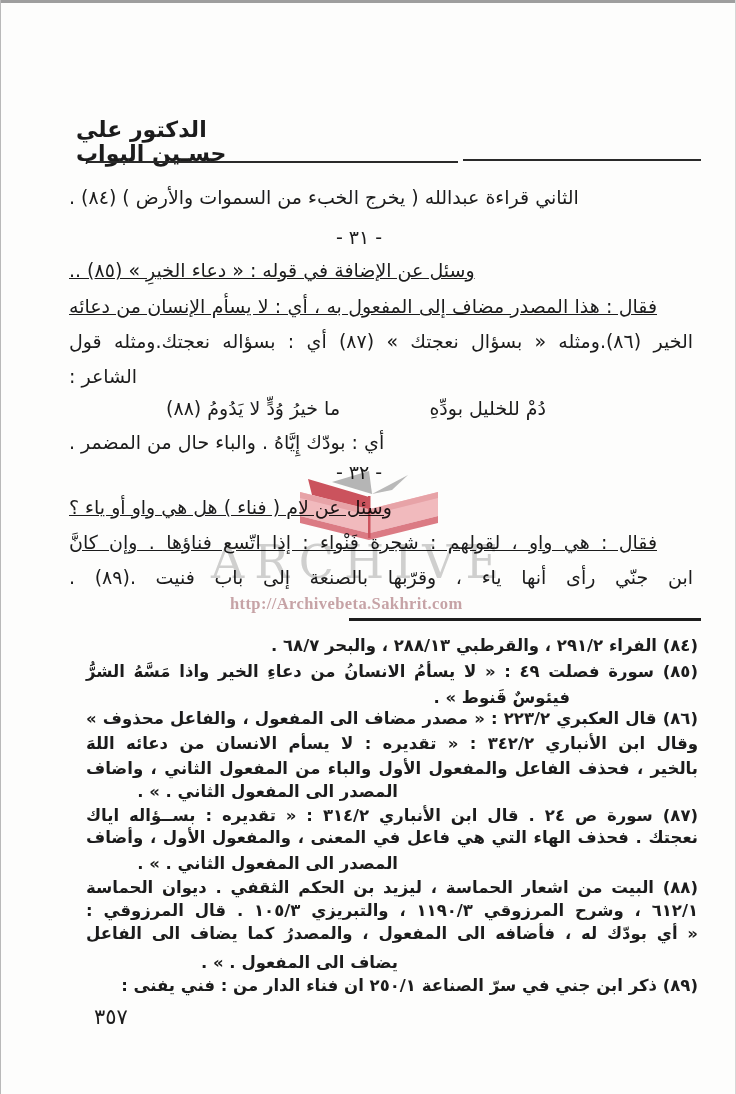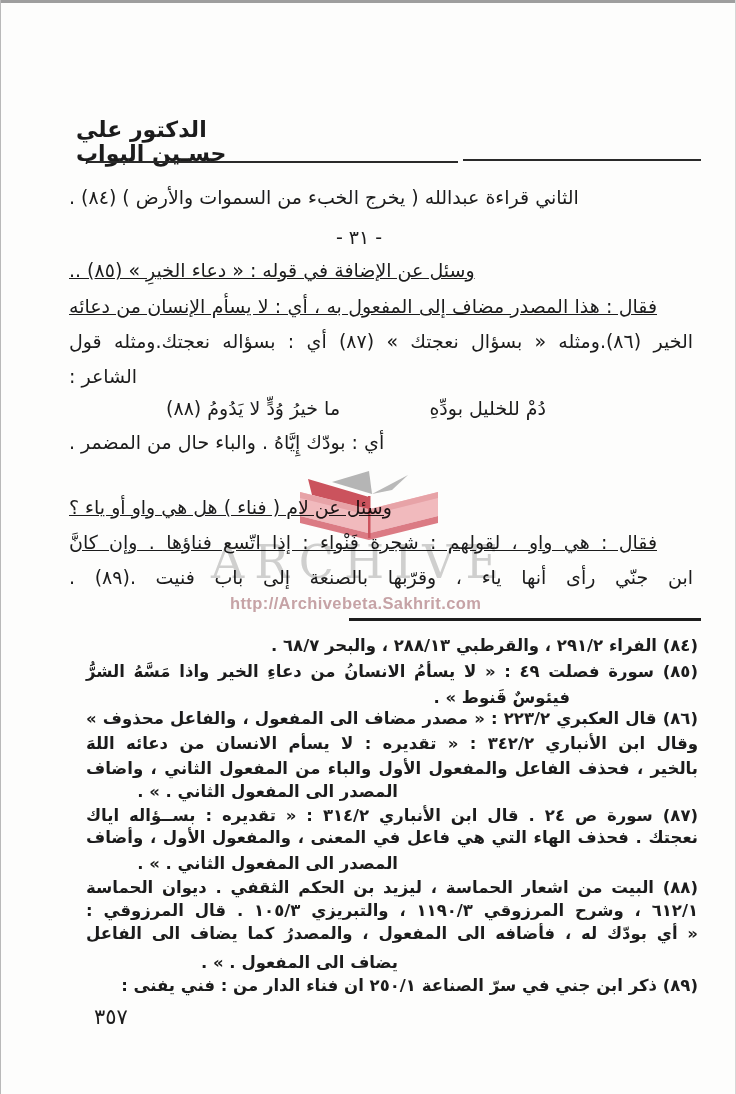--- a/index.html
+++ b/index.html
@@ -63,21 +63,21 @@
   .wm-book{position:absolute;left:291px;top:470px;width:154px;height:72px;mix-blend-mode:multiply;opacity:.88;}
   .wm-text{
     position:absolute;left:210px;top:536px;width:300px;
     font-family:"DejaVu Serif",serif;
     font-size:46px;line-height:52px;letter-spacing:10px;
     color:#b5b5b5;opacity:.62;mix-blend-mode:multiply;
     white-space:nowrap;
   }
   .wm-url{
     position:absolute;left:229px;top:594px;width:280px;
-    font-family:Liberation Sans, sans-serif;
+    font-family:Liberation Serif, serif;
     font-size:16.5px;font-weight:bold;letter-spacing:.4px;
     color:#c59fa3;opacity:.95;mix-blend-mode:multiply;
     white-space:nowrap;
   }
 </style>
 </head>
 <body>
 
 <div class="page">
   <div class="top-edge"></div>
@@ -92,20 +92,21 @@
   <div class="bline just indent" style="top:291px">فقال : هذا المصدر مضاف إلى المفعول به ، أي : لا يسأم الإنسان من دعائه</div>
   <div class="bline just" style="top:326px">الخير (٨٦).ومثله « بسؤال نعجتك » (٨٧) أي : بسؤاله نعجتك.ومثله قول</div>
   <div class="bline r" style="top:361px">الشاعر :</div>
 
   <div class="verse">
     <span>دُمْ للخليل بودِّهِ</span>
     <span>ما خيرُ وُدٍّ لا يَدُومُ (٨٨)</span>
   </div>
 
   <div class="bline r" style="top:427px;padding-right:130px;box-sizing:border-box">أي : بودّك إِيَّاهُ . والباء حال من المضمر .</div>
+  <div class="sec" style="top:459px">- ٣٢ -</div>
   <div class="bline r indent" style="top:492px">وسئل عن لام ( فناء ) هل هي واو أو ياء ؟</div>
   <div class="bline just indent" style="top:527px">فقال : هي واو ، لقولهم : شجرة فَنْواء : إذا اتّسع فناؤها . وإن كانَّ</div>
   <div class="bline just" style="top:562px">ابن جنّي رأى أنها ياء ، وقرّبها بالصنعة إلى باب فنيت .(٨٩) .</div>
 
   <svg class="wm-book" viewBox="0 0 154 72" aria-hidden="true">
     <polygon points="40,12 77,1 80,24" fill="#9e9e9e" opacity="0.85"></polygon>
     <polygon points="80,24 116,5 100,20" fill="#9e9e9e" opacity="0.8"></polygon>
     <polygon points="16,9 77,27 77,41 20,25" fill="#c63b47"></polygon>
     <polygon points="8,22 76,39 76,63 8,46" fill="#f2b3b8"></polygon>
     <polygon points="78,39 146,22 146,46 78,63" fill="#f2b3b8"></polygon>

